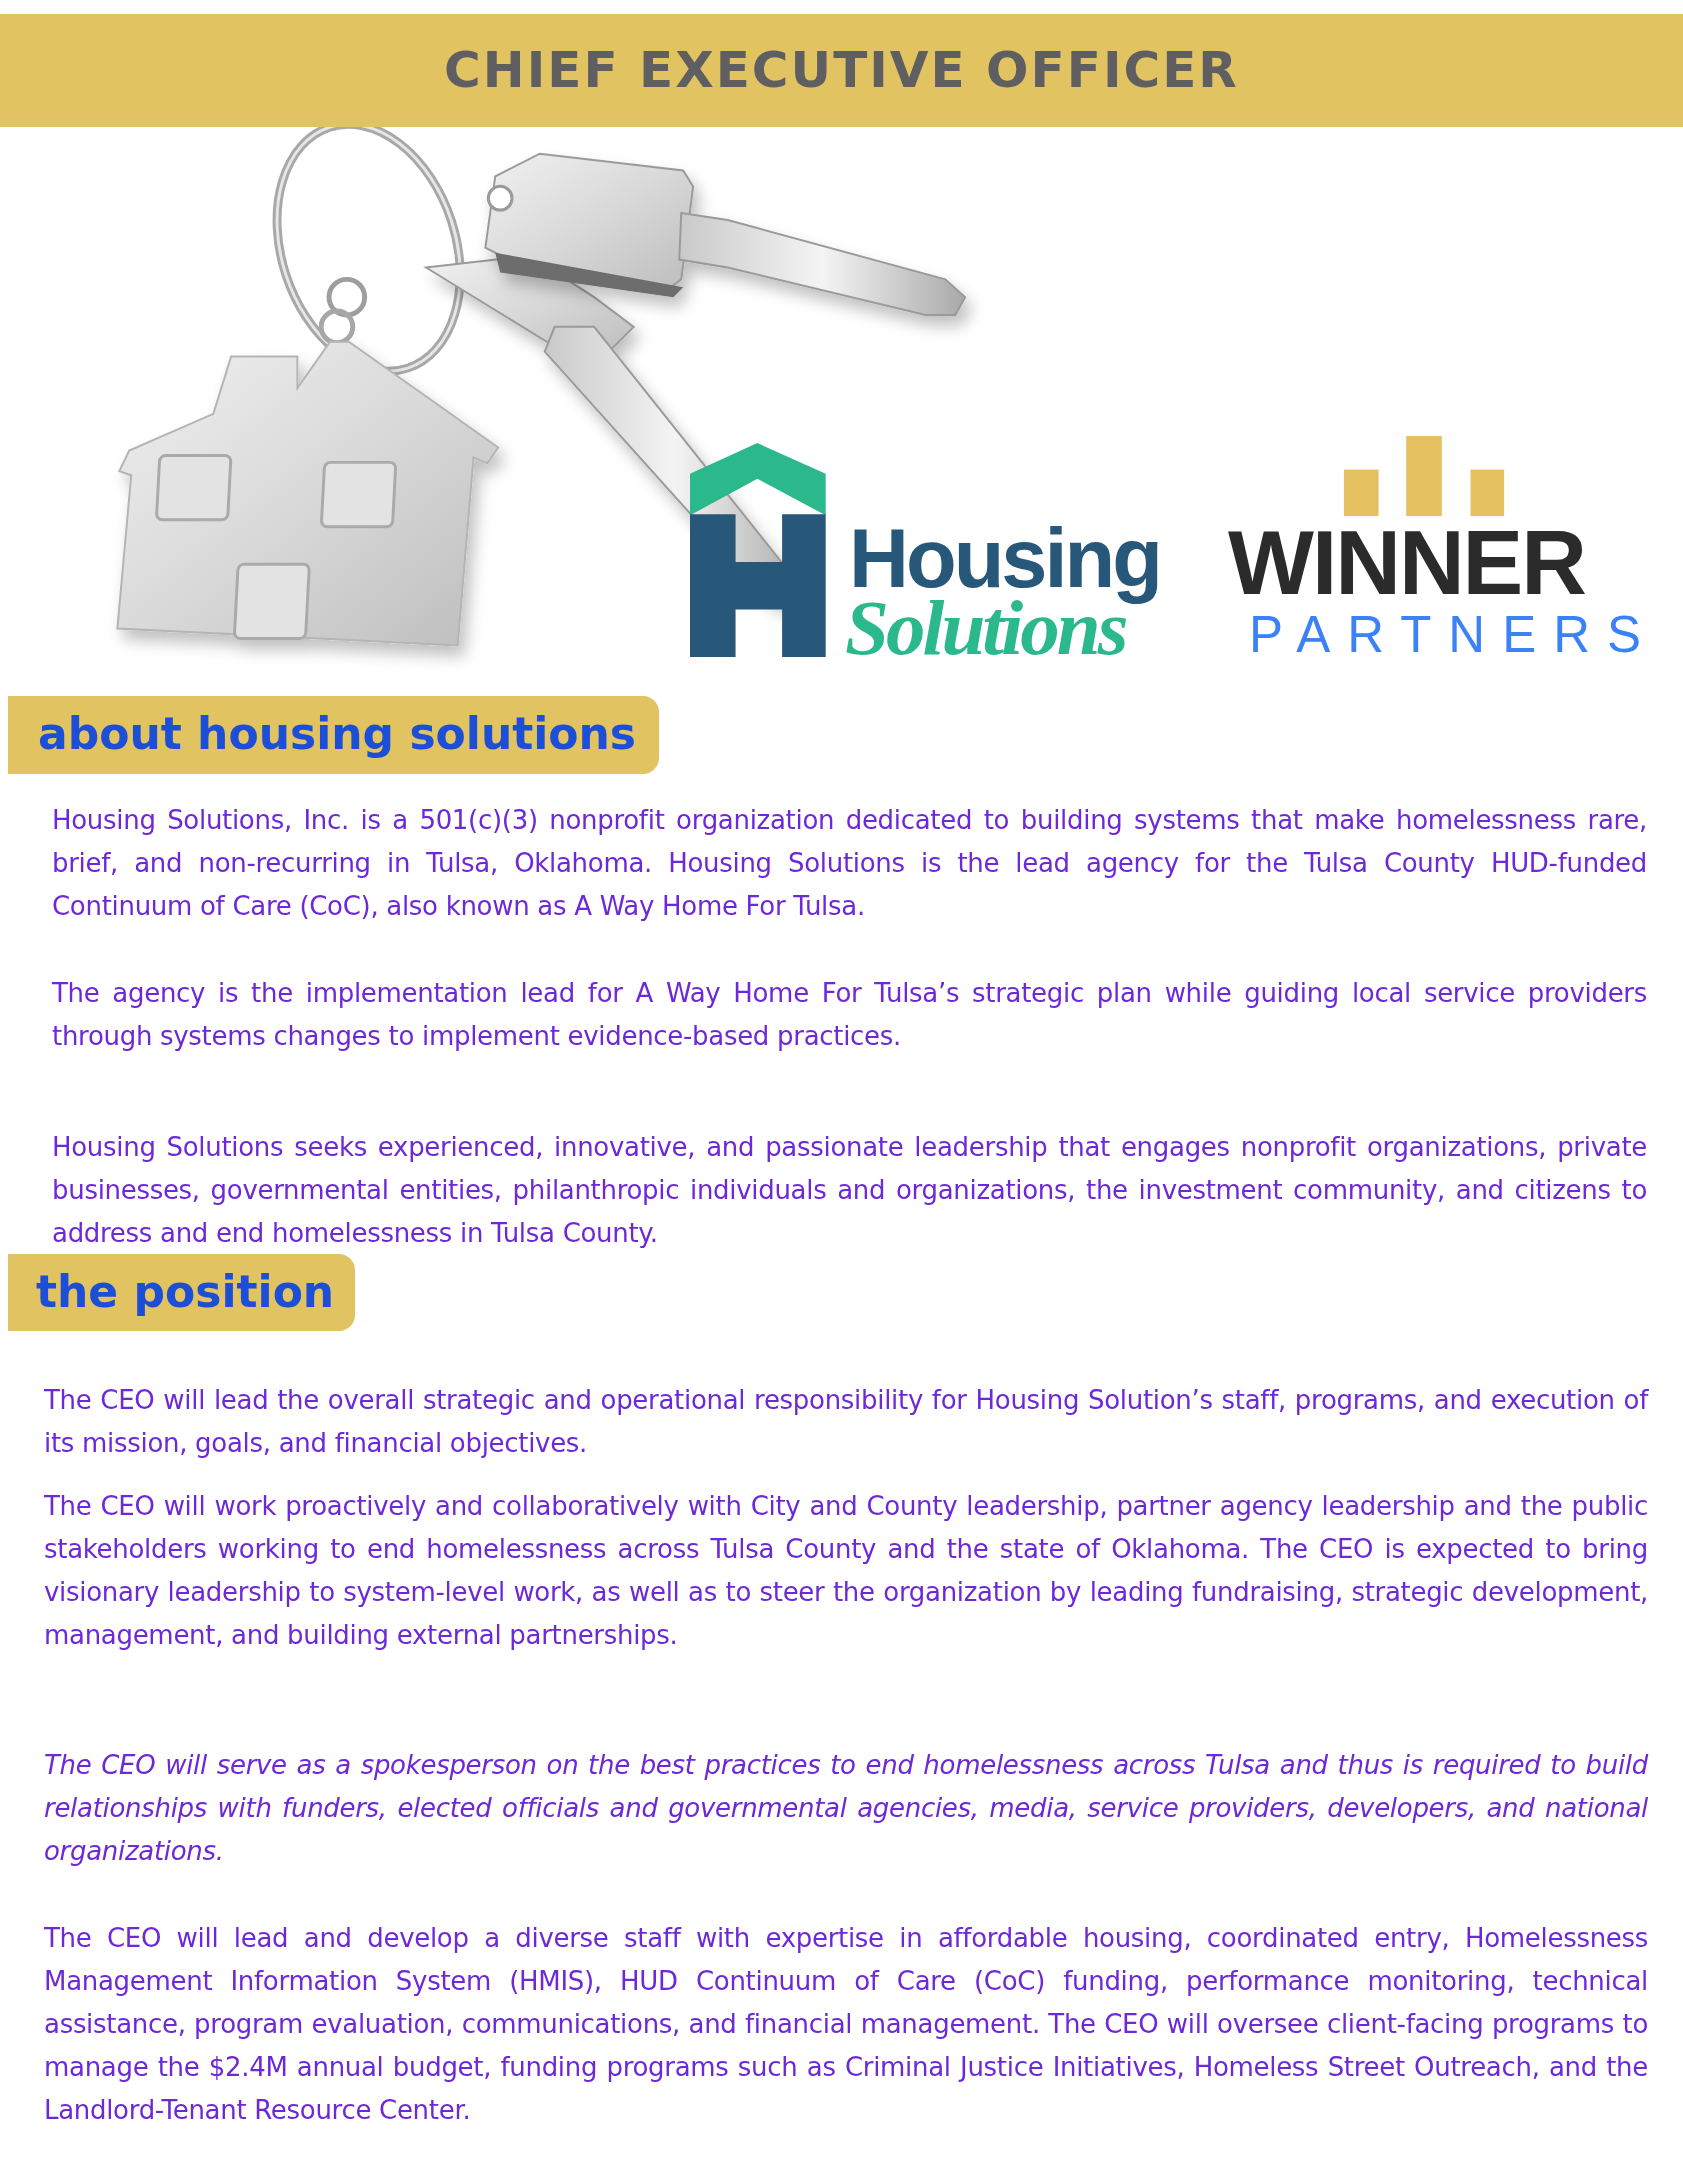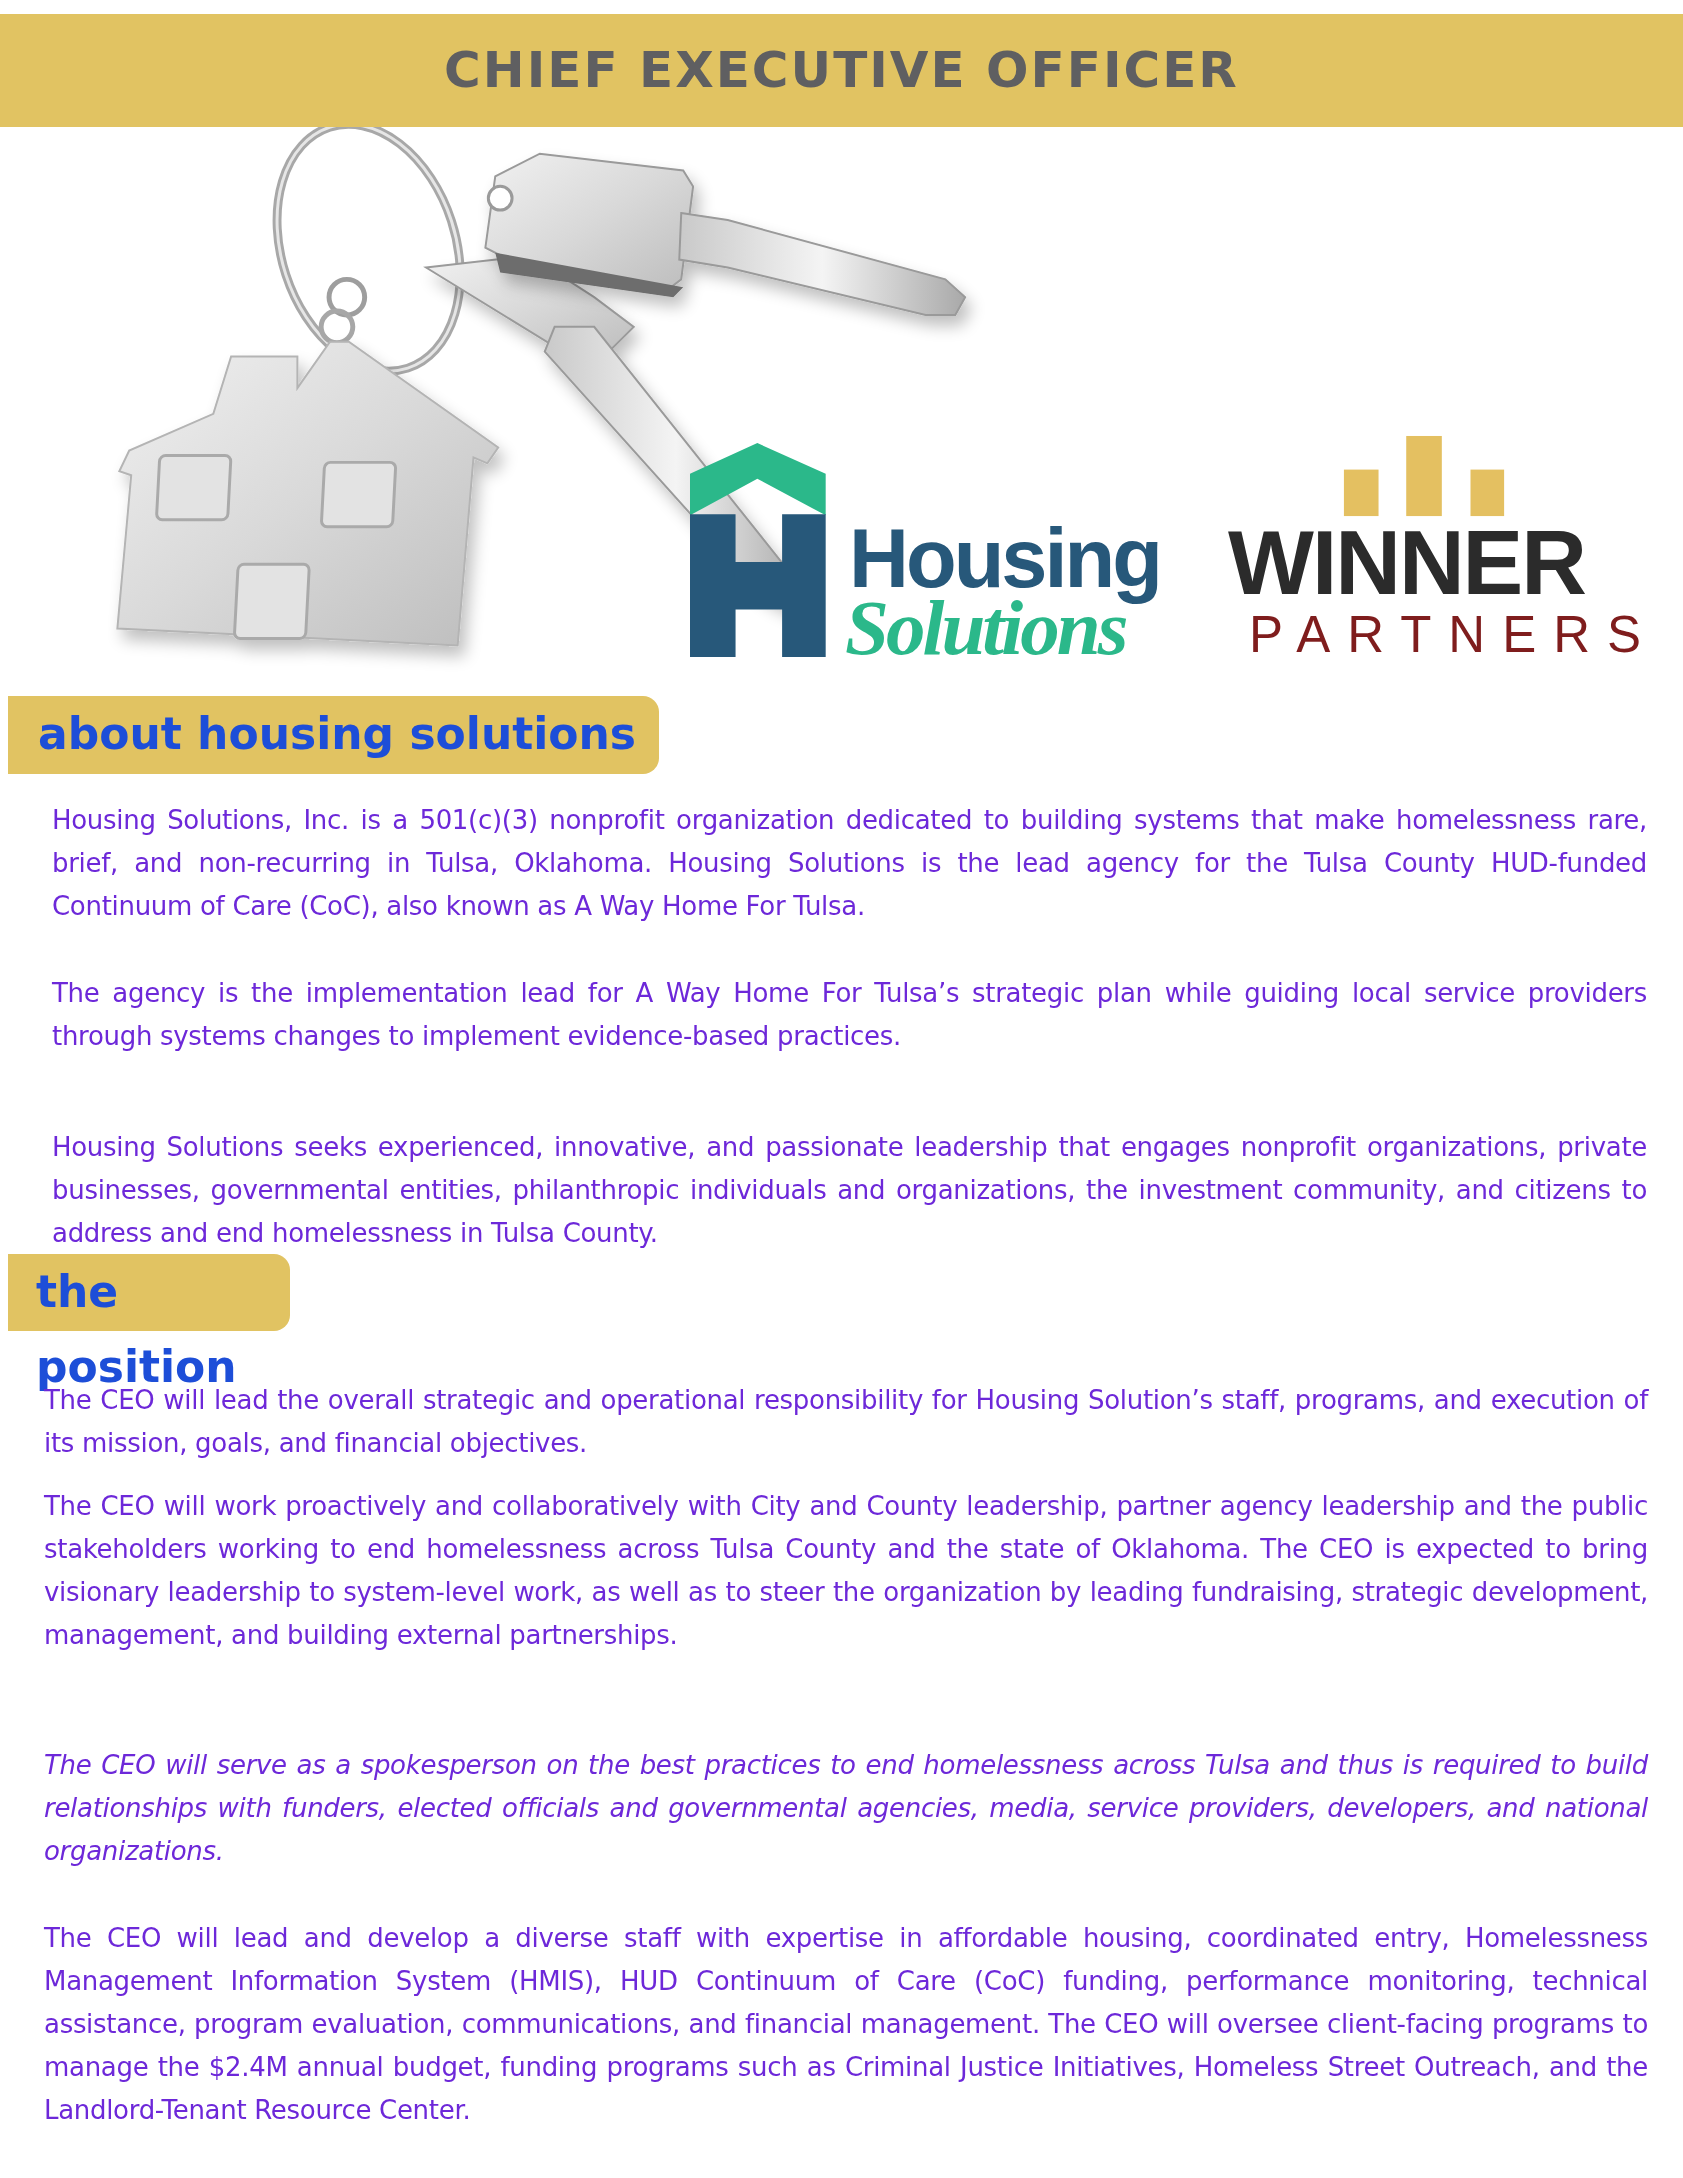--- a/index.html
+++ b/index.html
@@ -11,25 +11,25 @@
                 font-size:50px; letter-spacing:2px; }
   .hero { position:absolute; left:0; top:127px; width:1683px; height:554px; }
   .hs-logo { position:absolute; left:690px; top:443px; width:515px; height:218px; }
   .hs-word1 { position:absolute; left:849px; top:517px; font-family:"Liberation Sans", sans-serif; font-weight:bold;
               font-size:83px; color:#27587A; letter-spacing:-3px; line-height:1; }
   .hs-word2 { position:absolute; left:845px; top:588px; font-family:Liberation Serif, serif; font-weight:bold;
               font-style:italic; font-size:79px; color:#2BB88A; letter-spacing:-3px; line-height:1; }
   .wp-word1 { position:absolute; left:1228px; top:517px; font-family:"Liberation Sans", sans-serif; font-weight:900;
               font-size:91px; color:#2B2B2B; letter-spacing:-2px; line-height:1; font-weight:bold; }
   .wp-word2 { position:absolute; left:1249px; top:609px; font-family:"Liberation Sans", sans-serif; font-weight:normal;
-              font-size:51px; color:#7f1d1d; letter-spacing:17px; line-height:1; }
+              font-size:51px; color:#3b82f6; letter-spacing:17px; line-height:1; }
   .badge { position:absolute; left:0; background:#E1C362; border-radius:0 16px 16px 0; color:#1d4ed8;
            font-family:"DejaVu Sans", sans-serif; font-weight:bold; box-sizing:border-box;margin-left:8px; }
   .badge-about { top:696px; width:651px; height:78px; font-size:44px; line-height:75px; padding-left:30px; }
-  .badge-position { top:1254px; width:282px; height:77px; font-size:44px; line-height:75px; padding-left:28px; }
+  .badge-position { top:1254px; width:347px; height:77px; font-size:44px; line-height:75px; padding-left:28px; }
   .para { position:absolute; color:#6d28d9; font-family:"DejaVu Sans", sans-serif; font-size:26px;
           line-height:43px; text-align:justify; margin:0; letter-spacing:-0.3px; }
   .sec1 { left:52px; width:1595px; }
   .sec2 { left:44px; width:1604px; }
 </style>
 </head>
 <body>
 
 <div class="title-band"></div>
 <div class="title-text">CHIEF EXECUTIVE OFFICER</div>

